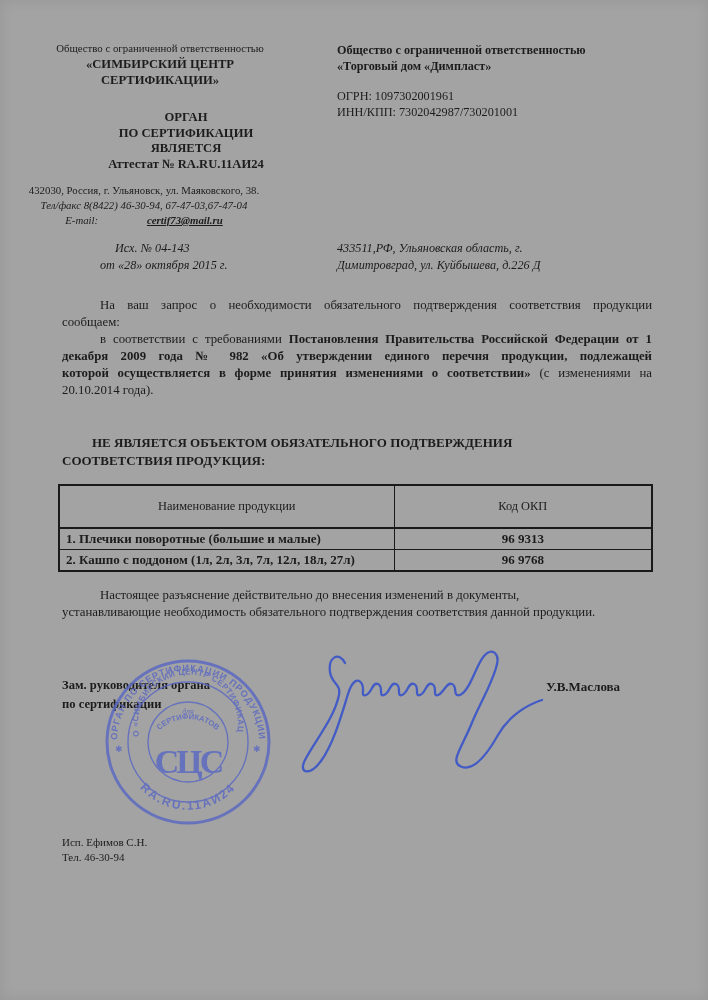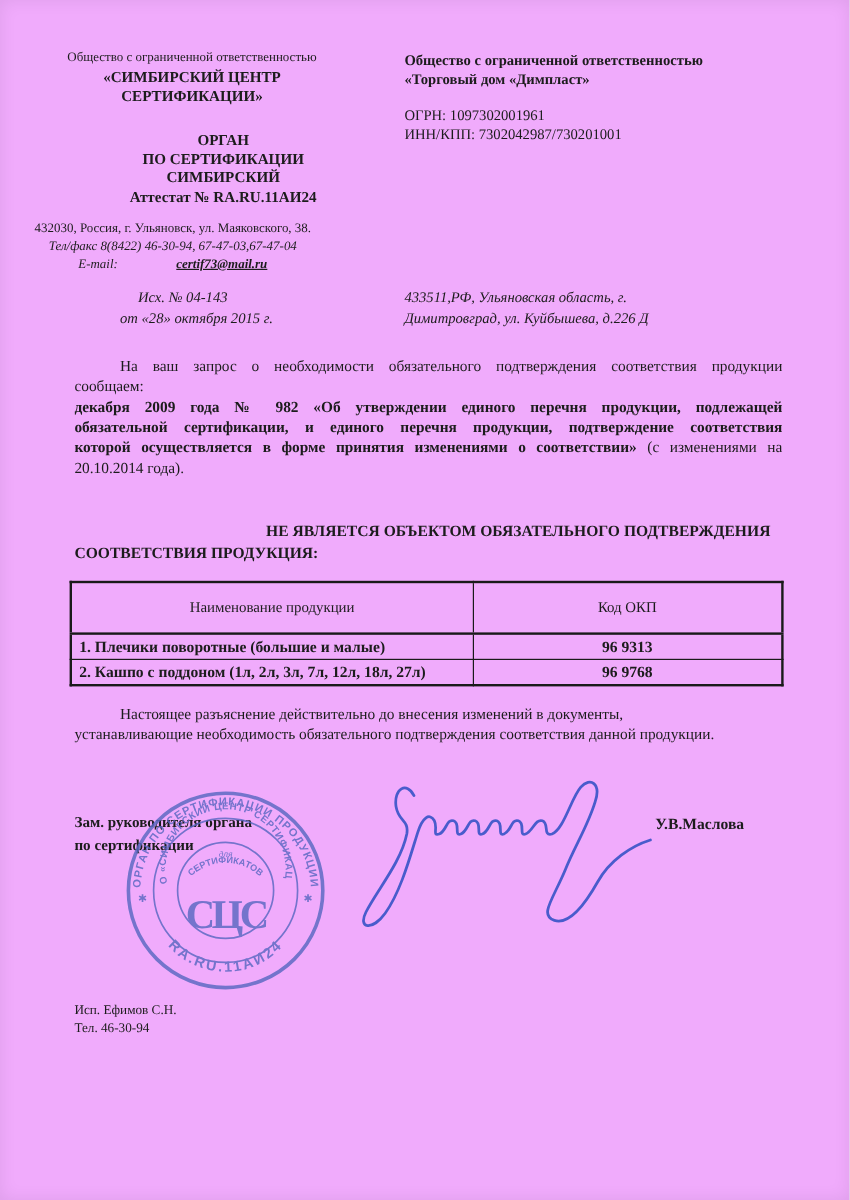--- a/index.html
+++ b/index.html
@@ -1,19 +1,19 @@
 <!DOCTYPE html>
 <html lang="ru"><head>
 <meta charset="utf-8">
 <style>
   * { margin:0; padding:0; box-sizing:border-box; }
   html,body { background:#e8e8e8; }
   .page {
     position:relative; width:708px; height:1000px; margin:0 auto;
-    background:#f0abfc; color:#1c1c1c; overflow:hidden;
+    background:#a3a3a3; color:#1c1c1c; overflow:hidden;
     font-family:"Liberation Serif","DejaVu Serif",serif;
     box-shadow: inset 0 0 14px rgba(0,0,0,.08);
   }
   .abs { position:absolute; }
 
   
   .sender-top   { left:38px; top:42px;  width:244px; text-align:center; }
   .sender-type  { font-size:10.8px; }
   .sender-name  { font-weight:bold; font-size:12.6px; line-height:16px; margin-top:2px; }
   .sender-organ { left:64px; top:110px; width:244px; text-align:center;
@@ -32,21 +32,21 @@
   .recipient-address { left:337px; top:240px; font-style:italic; font-size:12.2px; line-height:17px; }
 
   
   .bodytext { font-size:12.8px; line-height:17px; }
   .p1 { left:62px; top:297px; width:590px; }
   .p2 { left:62px; top:331px; width:590px; }
   .jline { text-align:justify; text-align-last:justify; height:17px; overflow:hidden; white-space:nowrap; }
   .jline.ind { text-indent:38px; }
   .lastline { text-align:left; }
   .heading { left:62px; top:434px; width:580px; font-weight:bold; font-size:13px; line-height:17.5px; }
-  .heading .l1 { padding-left:30px;text-align:right; }
+  .heading .l1 { padding-left:30px; }
 
   
   .okp-table { left:58px; top:484px; width:595px; border-collapse:collapse; }
   .okp-table, .okp-table td, .okp-table th { border:1.6px solid #1a1a1a; }
   .okp-table { border-width:2.4px; }
   .okp-table th {
     font-weight:normal; font-size:12.4px; text-align:center;
     padding:13px 6px; border-bottom-width:2.2px;
   }
   .okp-table td { font-weight:bold; font-size:13px; padding:2px 6px;margin-top:33px; }
@@ -71,21 +71,21 @@
   <div class="abs sender-top">
     <div class="sender-type">Общество с ограниченной ответственностью</div>
     <div class="sender-name">
       <div>«СИМБИРСКИЙ ЦЕНТР</div>
       <div>СЕРТИФИКАЦИИ»</div>
     </div>
   </div>
   <div class="abs sender-organ">
     <div>ОРГАН</div>
     <div>ПО СЕРТИФИКАЦИИ</div>
-    <div>СИМБИРСКИЙ</div>
+    <div>ЯВЛЯЕТСЯ</div>
     <div>Аттестат № RA.RU.11АИ24</div>
   </div>
 
   <div class="abs recipient-block">
     <div class="org">
       <div>Общество с ограниченной ответственностью</div>
       <div>«Торговый дом «Димпласт»</div>
     </div>
     <div class="regs">
       <div>ОГРН: 1097302001961</div>
@@ -108,22 +108,22 @@
     <div>433511,РФ, Ульяновская область, г.</div>
     <div>Димитровград, ул. Куйбышева, д.226 Д</div>
   </div>
 
   <div class="abs p1 bodytext">
     <div class="jline ind">На ваш запрос о необходимости обязательного подтверждения соответствия продукции</div>
     <div class="lastline">сообщаем:</div>
   </div>
 
   <div class="abs p2 bodytext">
+    <div class="jline ind"><span>в соответствии с требованиями </span><b>Постановления Правительства Российской Федерации от 1</b></div>
     <div class="jline"><b>декабря 2009 года № 982 «Об утверждении единого перечня продукции, подлежащей</b></div>
-    <div class="jline"><b>обязательной сертификации, и единого перечня продукции, подтверждение соответствия</b></div>
     <div class="jline"><b>которой осуществляется в форме принятия изменениями о соответствии»</b><span> (с изменениями на</span></div>
     <div class="lastline">20.10.2014 года).</div>
   </div>
 
   <div class="abs heading">
     <div class="l1">НЕ ЯВЛЯЕТСЯ ОБЪЕКТОМ ОБЯЗАТЕЛЬНОГО ПОДТВЕРЖДЕНИЯ</div>
     <div>СООТВЕТСТВИЯ ПРОДУКЦИЯ:</div>
   </div>
 
   <table class="abs okp-table">

